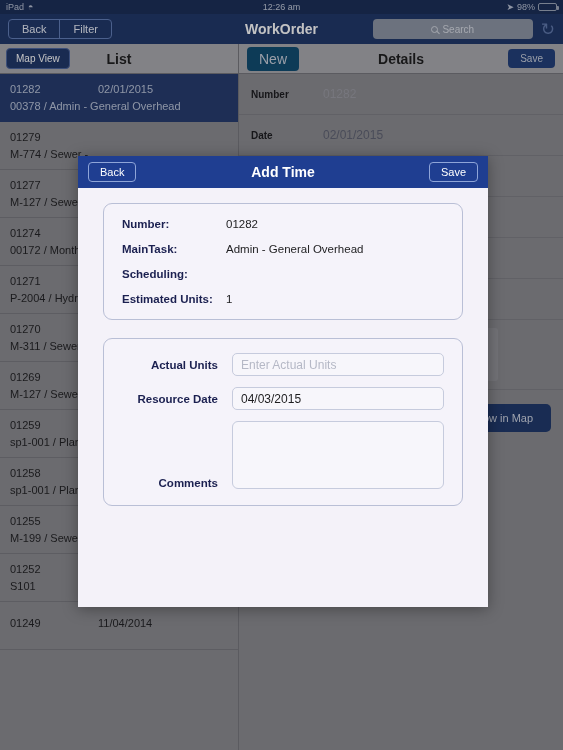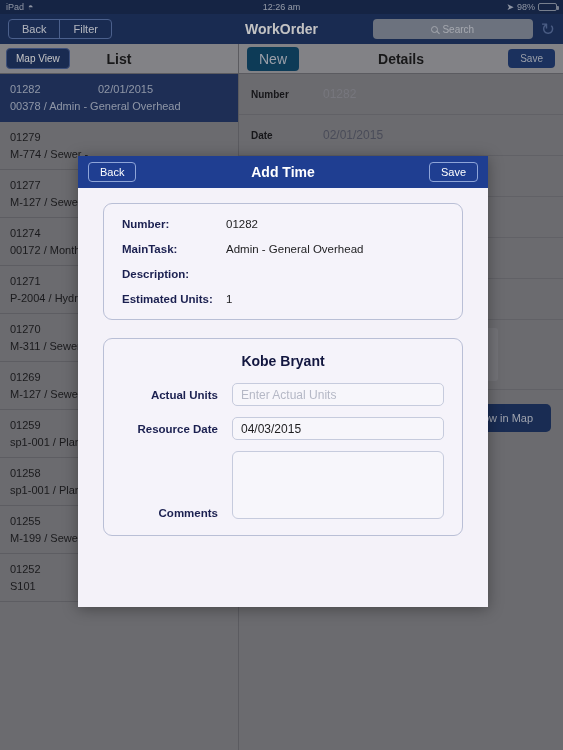--- a/index.html
+++ b/index.html
@@ -331,20 +331,27 @@
             </div>
             <div class="row-desc">M-199 / Sewer - Hydrocleaning</div>
           </div>
           <div class="list-row">
             <div class="row-top">
               <span class="row-num">01252</span>
               <span class="row-date">11/09/2014</span>
             </div>
             <div class="row-desc">S101</div>
           </div>
+          <div class="list-row">
+            <div class="row-top">
+              <span class="row-num">01249</span>
+              <span class="row-date">11/04/2014</span>
+            </div>
+            <div class="row-desc"></div>
+          </div>
         </div>
     </div>
 
     <div class="right-panel">
       <div class="right-header">
         <div class="new-btn">New</div>
         <div class="right-header-title">Details</div>
         <div class="save-btn-top">Save</div>
       </div>
       <div id="detail-rows">
@@ -399,32 +406,31 @@
         <div id="info-lines">
             <div class="info-line">
               <div class="info-key">Number:</div>
               <div class="info-val">01282</div>
             </div>
             <div class="info-line">
               <div class="info-key">MainTask:</div>
               <div class="info-val">Admin - General Overhead</div>
             </div>
             <div class="info-line">
-              <div class="info-key">Description:</div>
+              <div class="info-key">Scheduling:</div>
               <div class="info-val"></div>
             </div>
             <div class="info-line">
               <div class="info-key">Estimated Units:</div>
               <div class="info-val">1</div>
             </div>
           </div>
       </div>
 
       <div class="card">
-        <div class="card-title">Kobe Bryant</div>
 
         <div class="form-line">
           <div class="form-label">Actual Units</div>
           <div class="field placeholder">Enter Actual Units</div>
         </div>
 
         <div class="form-line">
           <div class="form-label">Resource Date</div>
           <div class="field">04/03/2015</div>
         </div>

